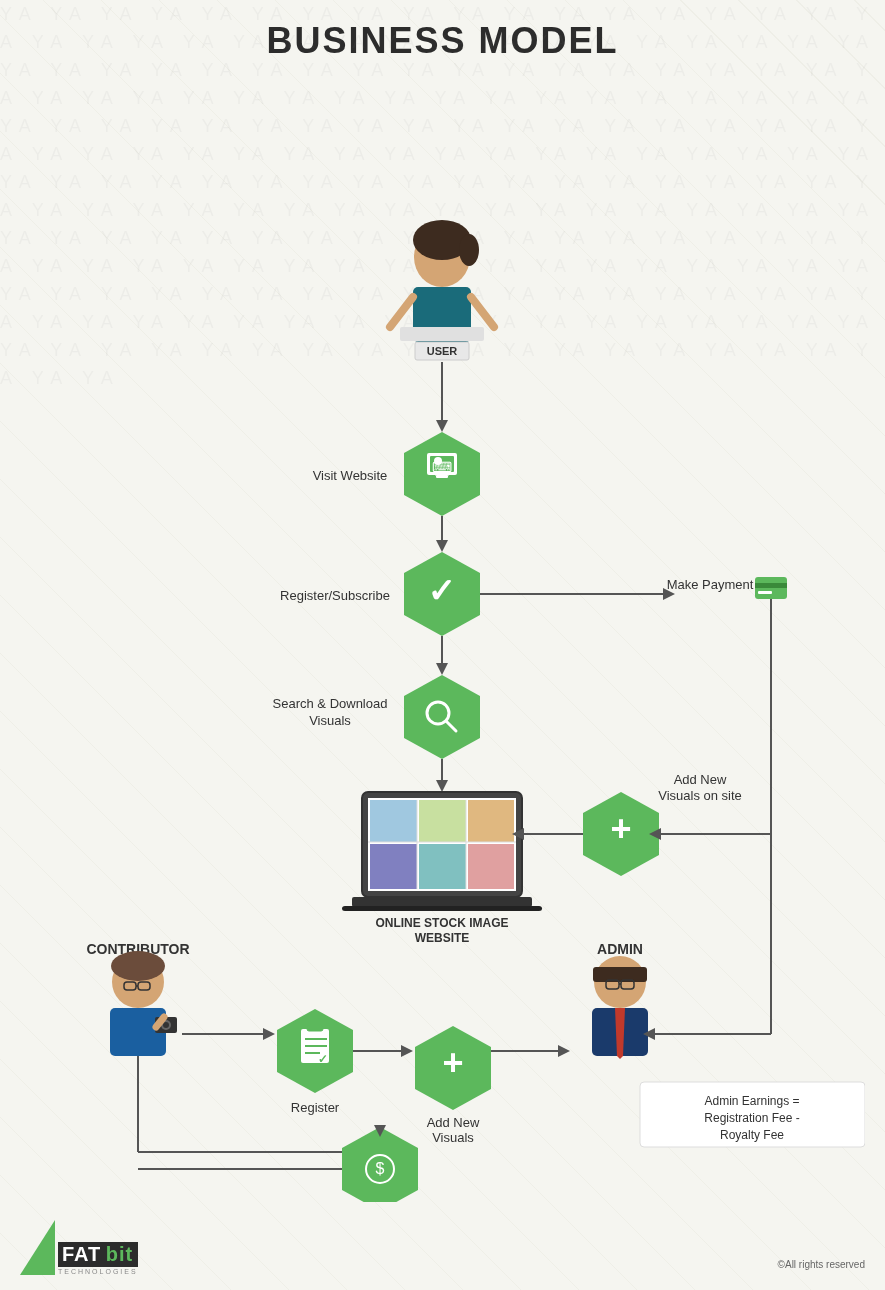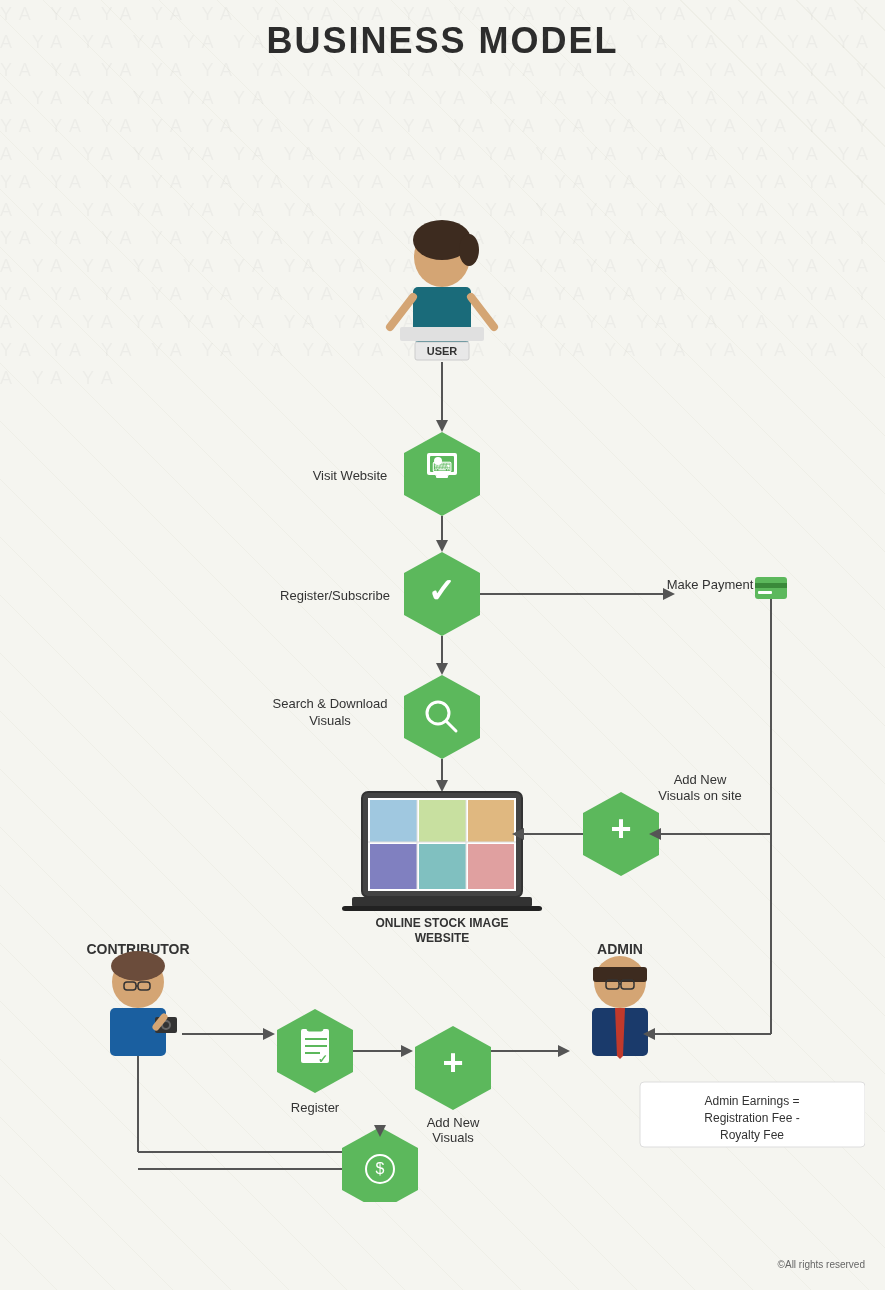--- a/index.html
+++ b/index.html
@@ -285,16 +285,28 @@
 
     <polygon points="354,1053 366,1053 360,1065" fill="#555"></polygon>
 
     <text x="360" y="1152" text-anchor="middle" font-size="13" fill="#333">Pay Royalty</text>
 
     <line x1="322" y1="1097" x2="118" y2="1097" stroke="#555" stroke-width="2"></line>
     <line x1="118" y1="1097" x2="118" y2="984" stroke="#555" stroke-width="0"></line>
 
   </svg>
 
+  <div style="position: absolute; bottom: 15px; left: 20px; z-index: 2;">
+    <div style="display: flex; align-items: flex-end;">
+      <div style="width: 0; height: 0; border-left: 35px solid transparent; border-bottom: 55px solid #5cb85c; margin-right: 3px;"></div>
+      <div style="display: flex; flex-direction: column; justify-content: flex-end;">
+        <div style="background-color: #2c2c2c; padding: 1px 4px; display: inline-block;">
+          <span style="font-size: 20px; font-weight: 900; color: white; letter-spacing: 1px;">FAT</span>
+          <span style="font-size: 20px; font-weight: 900; color: #5cb85c; letter-spacing: 1px;">bit</span>
+        </div>
+        <div style="font-size: 7px; color: #888; letter-spacing: 2px; margin-top: 1px;">TECHNOLOGIES</div>
+      </div>
+    </div>
+  </div>
 
   <div style="position: absolute; bottom: 20px; right: 20px; z-index: 2; font-size: 10px; color: #666;">©All rights reserved</div>
 
 </div>
 
 </body></html>

